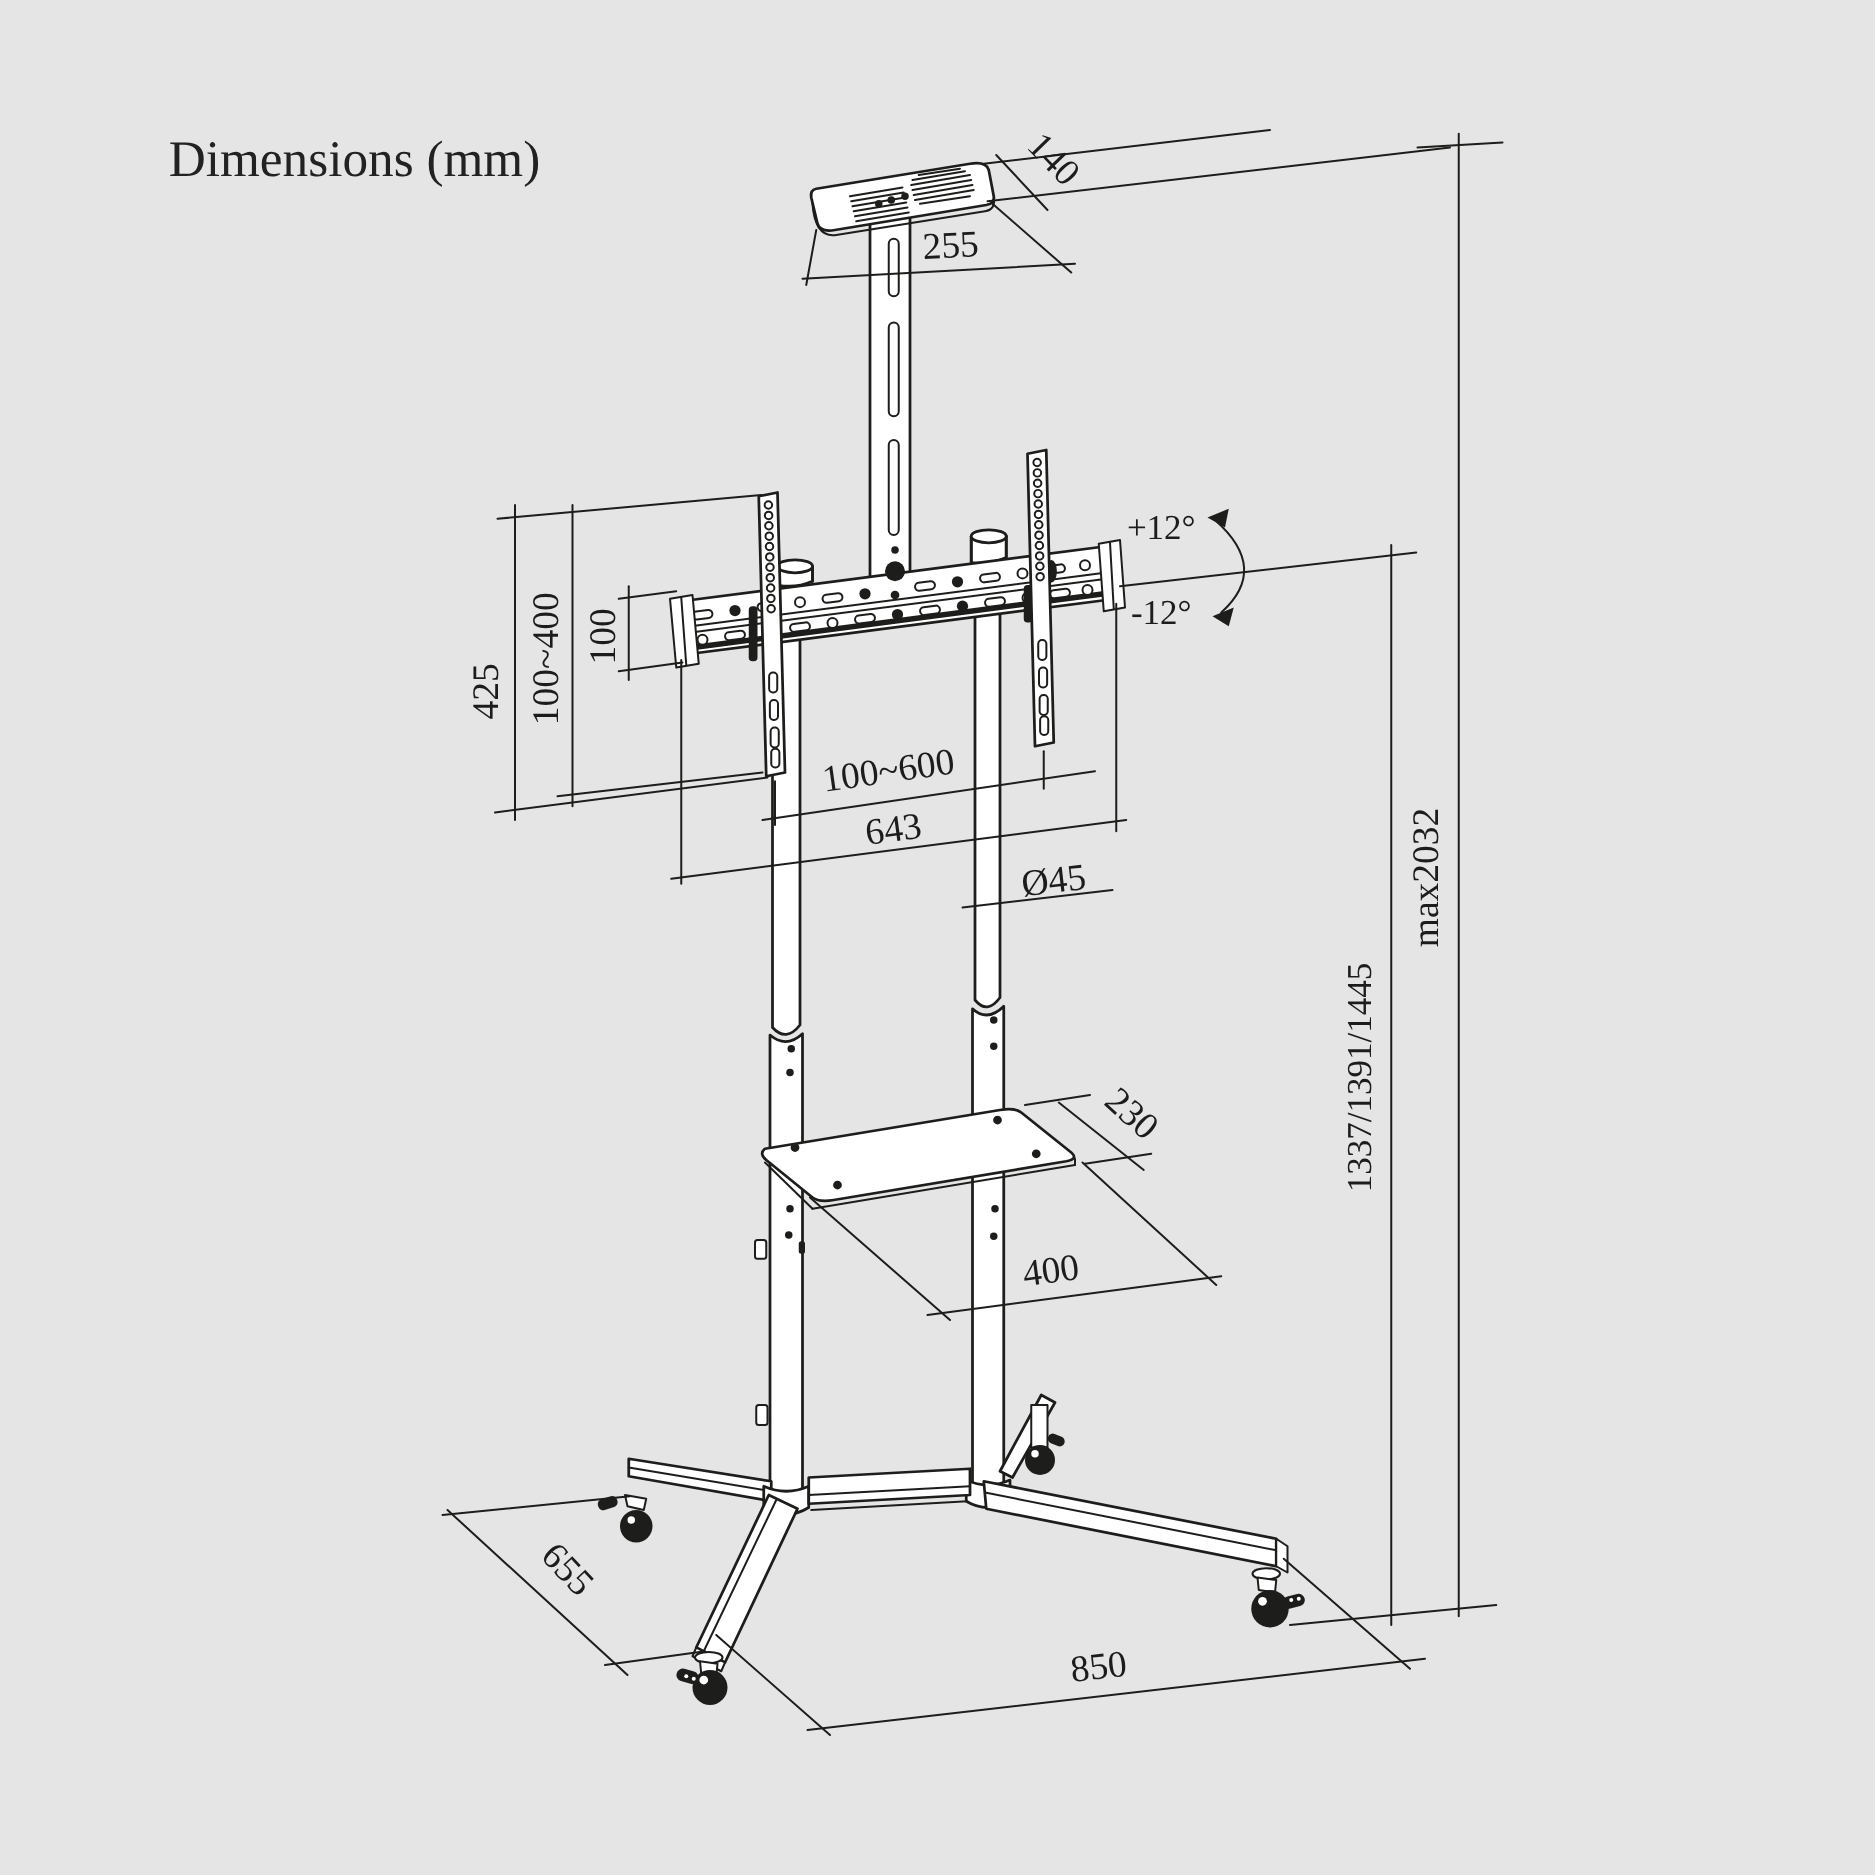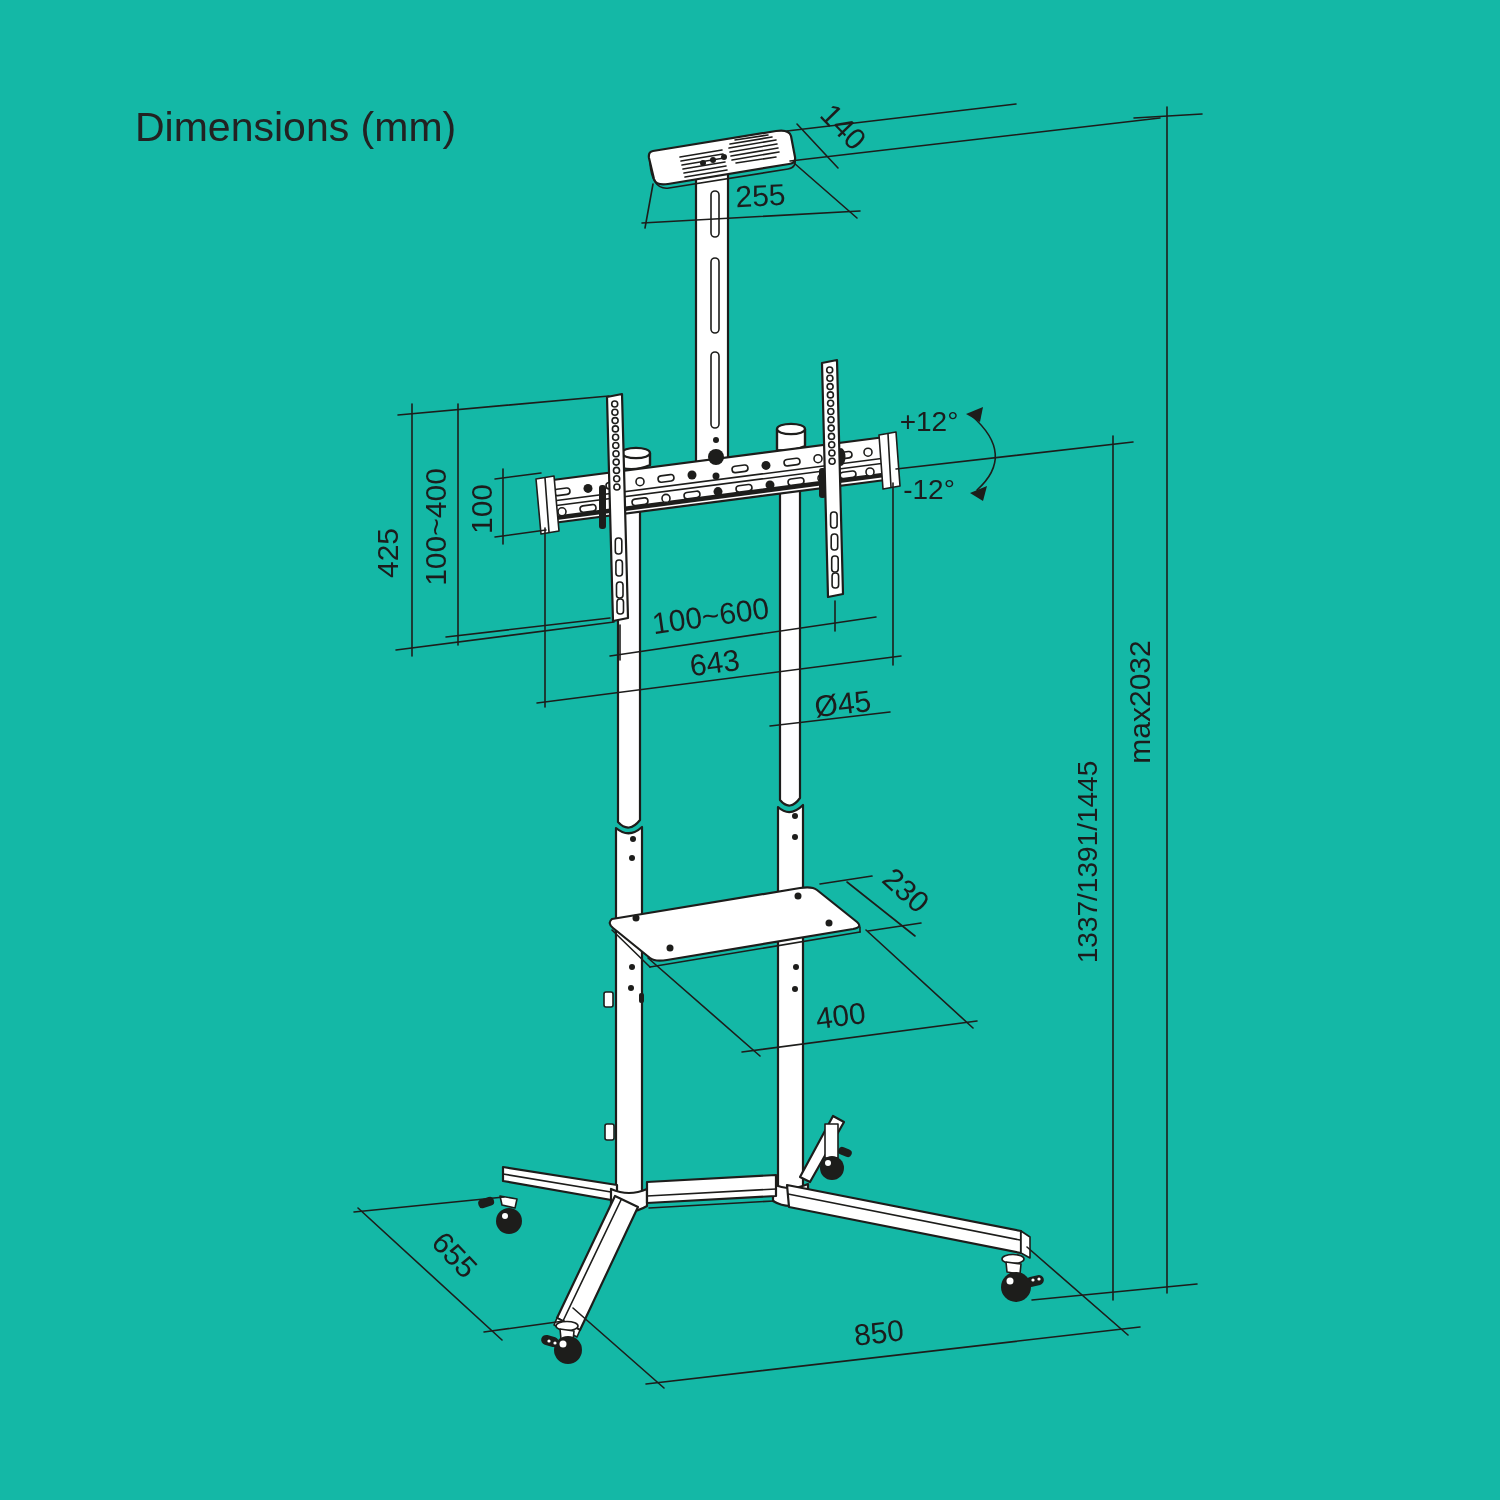--- a/index.html
+++ b/index.html
@@ -1,17 +1,17 @@
 <!DOCTYPE html>
 <html><head>
 <meta charset="utf-8">
 <style>
   html,body{margin:0;padding:0;background:#fff;}
-  .stage{position:relative;width:1500px;height:1500px;background:#14b8a6;overflow:hidden;
-         font-family:Liberation Sans, sans-serif;}
+  .stage{position:relative;width:1500px;height:1500px;background:#e5e5e5;overflow:hidden;
+         font-family:Liberation Serif, serif;}
   svg{position:absolute;left:0;top:0;}
   .ln{stroke:#1d1d1b;fill:none;stroke-width:2.2;stroke-linecap:round;stroke-linejoin:round;}
   .lnw{stroke:#1d1d1b;fill:#ffffff;stroke-width:2.2;stroke-linecap:round;stroke-linejoin:round;}
   .thin{stroke:#1d1d1b;fill:none;stroke-width:1.6;stroke-linecap:round;stroke-linejoin:round;}
   .thinw{stroke:#1d1d1b;fill:#ffffff;stroke-width:1.6;stroke-linecap:round;stroke-linejoin:round;}
   .dk{fill:#1d1d1b;stroke:none;}
   .lip{stroke:#1d1d1b;stroke-width:4.5;fill:none;stroke-linecap:round;}
   .dim{stroke:#1d1d1b;stroke-width:1.6;fill:none;stroke-linecap:round;}
   .dimtxt{fill:#1c1c1c;font-size:30px;text-anchor:middle;}
   .dimtxt-sm{fill:#1c1c1c;font-size:28px;text-anchor:middle;}

